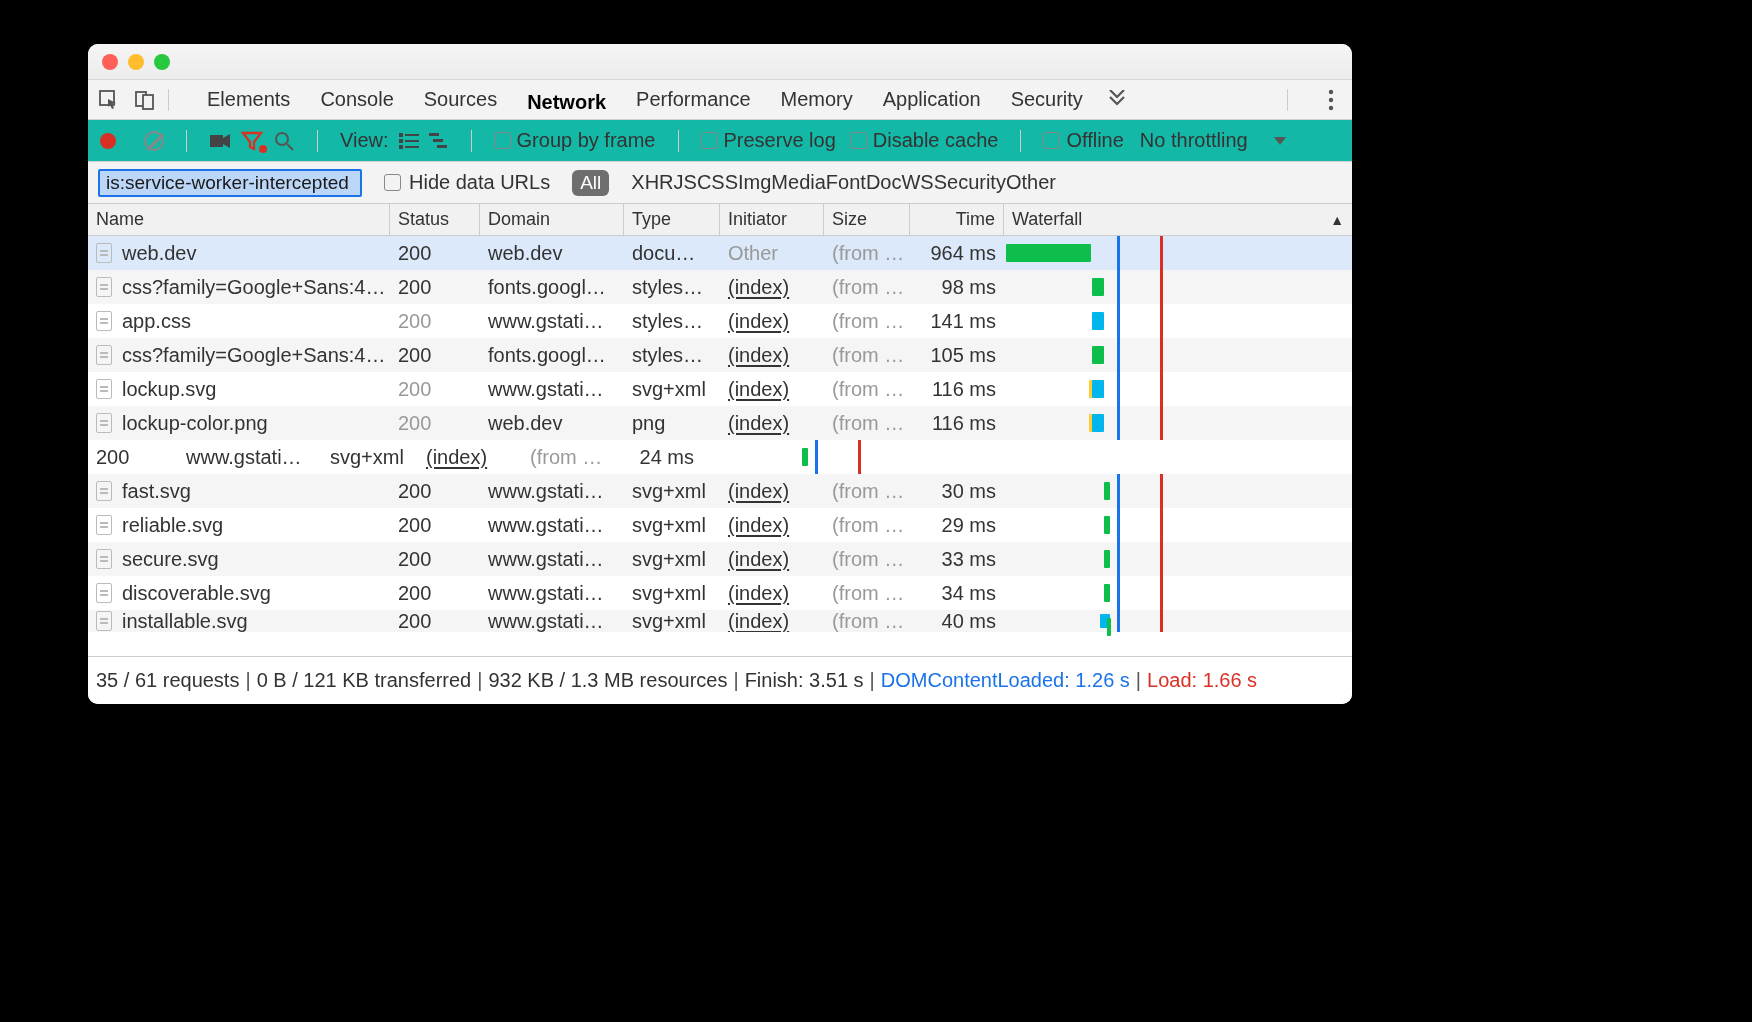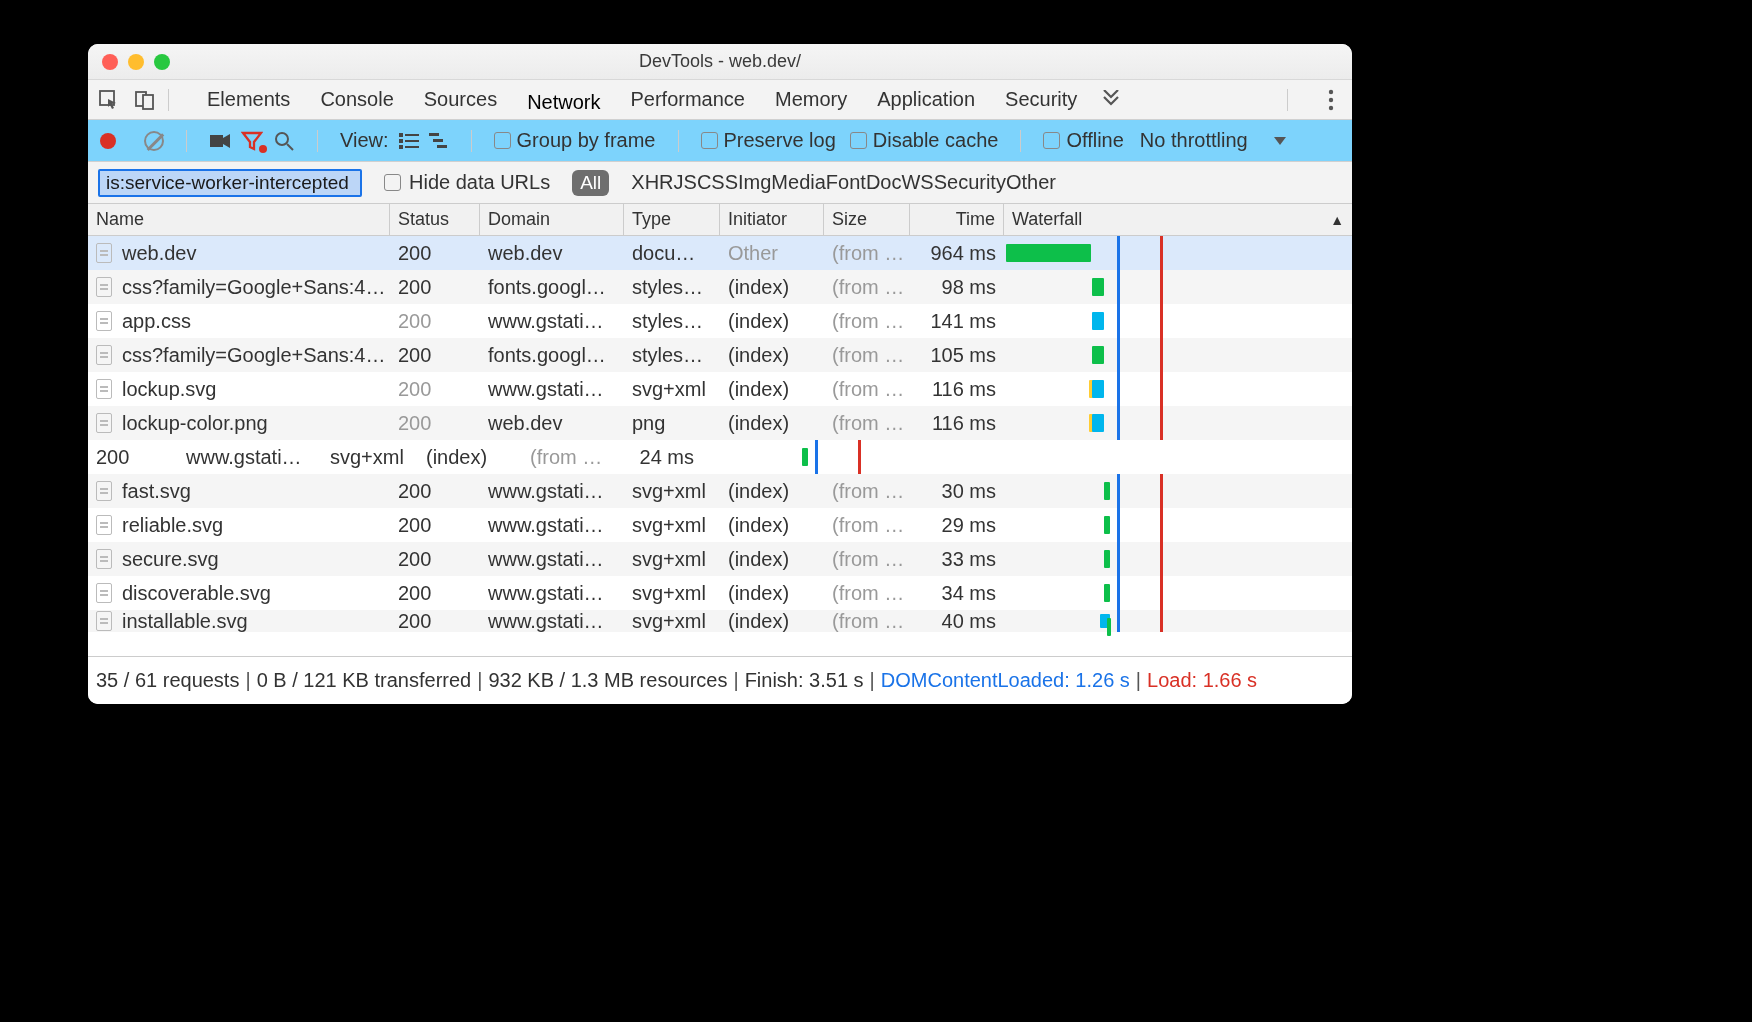--- a/index.html
+++ b/index.html
@@ -44,27 +44,27 @@
     height: 40px;
     background: #f3f3f3;
     border-bottom: 1px solid #d0d0d0;
     display:flex;
     align-items:center;
     padding: 0 10px;
   }
   .ic { display:inline-flex; align-items:center; justify-content:center; color:#555; }
   .tabs { display:flex; align-items:center; gap:30px; margin-left:26px; font-size:20px; color:#333; }
   .tab { cursor:pointer; padding:6px 0;}
-  .tab.active { color:#000; font-weight:400; border-bottom:3px solid #000000; padding-bottom:7px; margin-bottom:-9px;}
+  .tab.active { color:#000; font-weight:700; border-bottom:3px solid #000000; padding-bottom:7px; margin-bottom:-9px;}
   .spacer { flex:1; }
   .kebab { color:#555; margin-left:20px; padding:0 8px;}
   .divbar { width:1px; height:22px; background:#ccc; margin:0 12px;}
   .toolbar {
     height: 42px;
-    background:#7dd3fc;
+    background:#14b8a6;
     border-bottom:1px solid #d0d0d0;
     display:flex;
     align-items:center;
     padding:0 12px;
     gap:10px;
     font-size:20px;
   }
   .rec-dot { width:16px; height:16px; border-radius:50%; background:#d93025; }
   .nosign { width:20px; height:20px; border:2.5px solid #888; border-radius:50%; position:relative;}
   .nosign:after { content:""; position:absolute; width:2.5px; height:22px; background:#888; left:8px; top:-2px; transform:rotate(45deg);}
@@ -106,21 +106,21 @@
   .c-type{width:96px;} .c-init{width:104px;} .c-size{width:86px;}
   .c-time{width:94px; justify-content:flex-end;} .c-wf{flex:1; position:relative;}
   .sort-tri { margin-left:auto; font-size:14px;}
   .rows { flex:1; overflow:hidden; position:relative;}
   .row { height:34px; display:flex; align-items:center; font-size:20px;}
   .row:nth-child(odd){background:#fff;}
   .row:nth-child(even){background:#f5f5f5;}
   .row.sel { background:#dbe9fb !important;}
   .cell { padding:0 8px; height:100%; display:flex; align-items:center; overflow:hidden; white-space:nowrap;}
   .gray{color:#999;}
-  .initlink{text-underline-offset:3px;}
+  .initlink{text-decoration:underline; text-underline-offset:3px;}
   .fileic { width:16px; height:20px; border:1.5px solid #bbb; border-radius:2px; margin-right:10px; flex-shrink:0; position:relative;}
   .fileic:before{content:""; position:absolute; width:8px; height:1.5px; background:#bbb; top:6px; left:3px;}
   .fileic:after{content:""; position:absolute; width:8px; height:1.5px; background:#bbb; top:10px; left:3px;}
   .wf-cell { position:relative; height:100%; flex:1;}
   .wf-bar { position:absolute; height:18px; top:8px; border-radius:1px;}
   .wf-blue-line{position:absolute; top:0; bottom:0; width:3px; background:#1a73e8;}
   .wf-red-line{position:absolute; top:0; bottom:0; width:3px; background:#d93025;}
   .footer {
     height:48px; border-top:1px solid #ccc;
     display:flex; align-items:center;
@@ -136,21 +136,20 @@
 <body>
 
 <div class="window">
 
   <div class="titlebar">
     <div class="traffic">
       <div class="dot red"></div>
       <div class="dot yellow"></div>
       <div class="dot green"></div>
     </div>
-    <div class="title">DevTools - web.dev/</div>
   </div>
 
   <div class="tabbar">
     <span class="ic">
       <svg width="22" height="22" viewBox="0 0 22 22">
           <rect x="2" y="2" width="14" height="14" fill="none" stroke="#555" stroke-width="1.8"></rect>
           <path d="M10 10 L18 14 L14 15 L16 19 L14 20 L12 16 L10 18 Z" fill="#555"></path>
         </svg>
     </span>
     <span class="ic" style="margin-left:14px">

